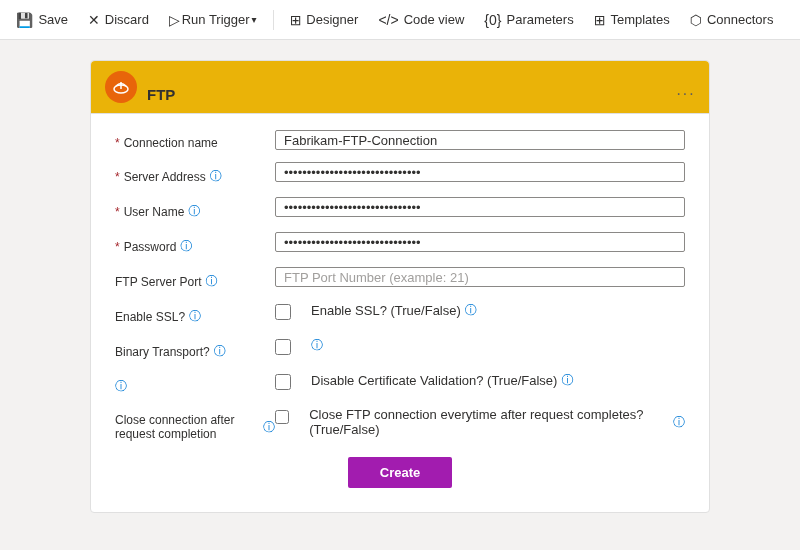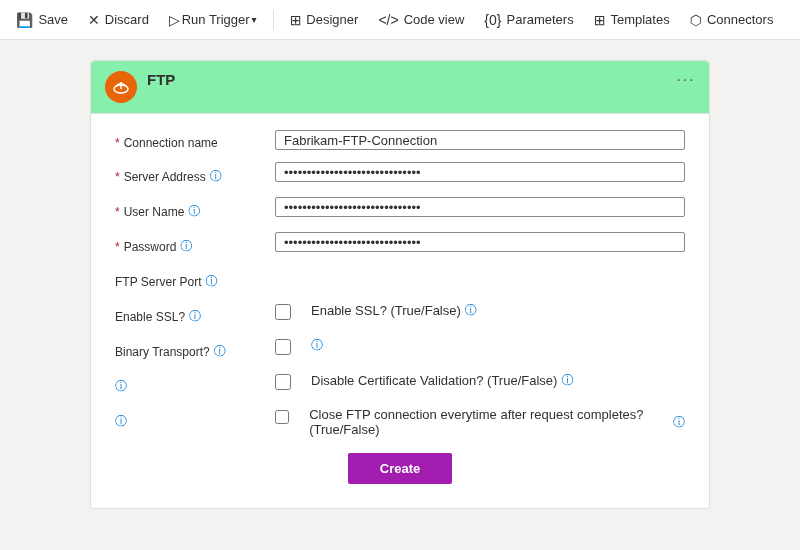--- a/index.html
+++ b/index.html
@@ -58,22 +58,22 @@
     
     .ftp-card {
       background: #fff;
       border: 1px solid #e0e0e0;
       border-radius: 4px;
       width: 620px;
       margin-bottom: 16px;
     }
     .ftp-header {
       display: flex;
-      align-items: flex-start;
-      background: #86efac;
+      align-items: flex-end;
+      background: #eab308;
       border-bottom: 1px solid #e0e0e0;
       padding: 10px 14px;
       border-radius: 4px 4px 0 0;
     }
     .ftp-icon {
       width: 32px;
       height: 32px;
       background: #e8650a;
       border-radius: 50%;
       display: flex;
@@ -280,20 +280,23 @@
         <div class="form-control">
           <input class="form-input" type="password" value="●●●●●●●●●●●●●●●●●●●●●●●●●●●●●●" style="">
         </div>
       </div>
 
       <div class="form-row">
         <div class="form-label">
           <span>FTP Server Port</span>
           <span class="info-icon">ⓘ</span>
         </div>
+        <div class="form-control">
+          <input class="form-input" type="text" placeholder="FTP Port Number (example: 21)" style="">
+        </div>
       </div>
 
       <div class="form-row">
         <div class="form-label">
           <span>Enable SSL?</span>
           <span class="info-icon">ⓘ</span>
         </div>
         <div class="form-control checkbox-row">
           <input type="checkbox" style="">
           <span class="checkbox-label">
@@ -324,20 +327,21 @@
           <input type="checkbox" style="">
           <span class="checkbox-label">
             <span>Disable Certificate Validation? (True/False)</span>
             <span class="info-icon">ⓘ</span>
           </span>
         </div>
       </div>
 
       <div class="form-row">
         <div class="form-label">
+          <span>Close connection after request completion</span>
           <span class="info-icon">ⓘ</span>
         </div>
         <div class="form-control checkbox-row">
           <input type="checkbox" style="">
           <span class="checkbox-label">
             <span>Close FTP connection everytime after request completes? (True/False)</span>
             <span class="info-icon">ⓘ</span>
           </span>
         </div>
       </div>

